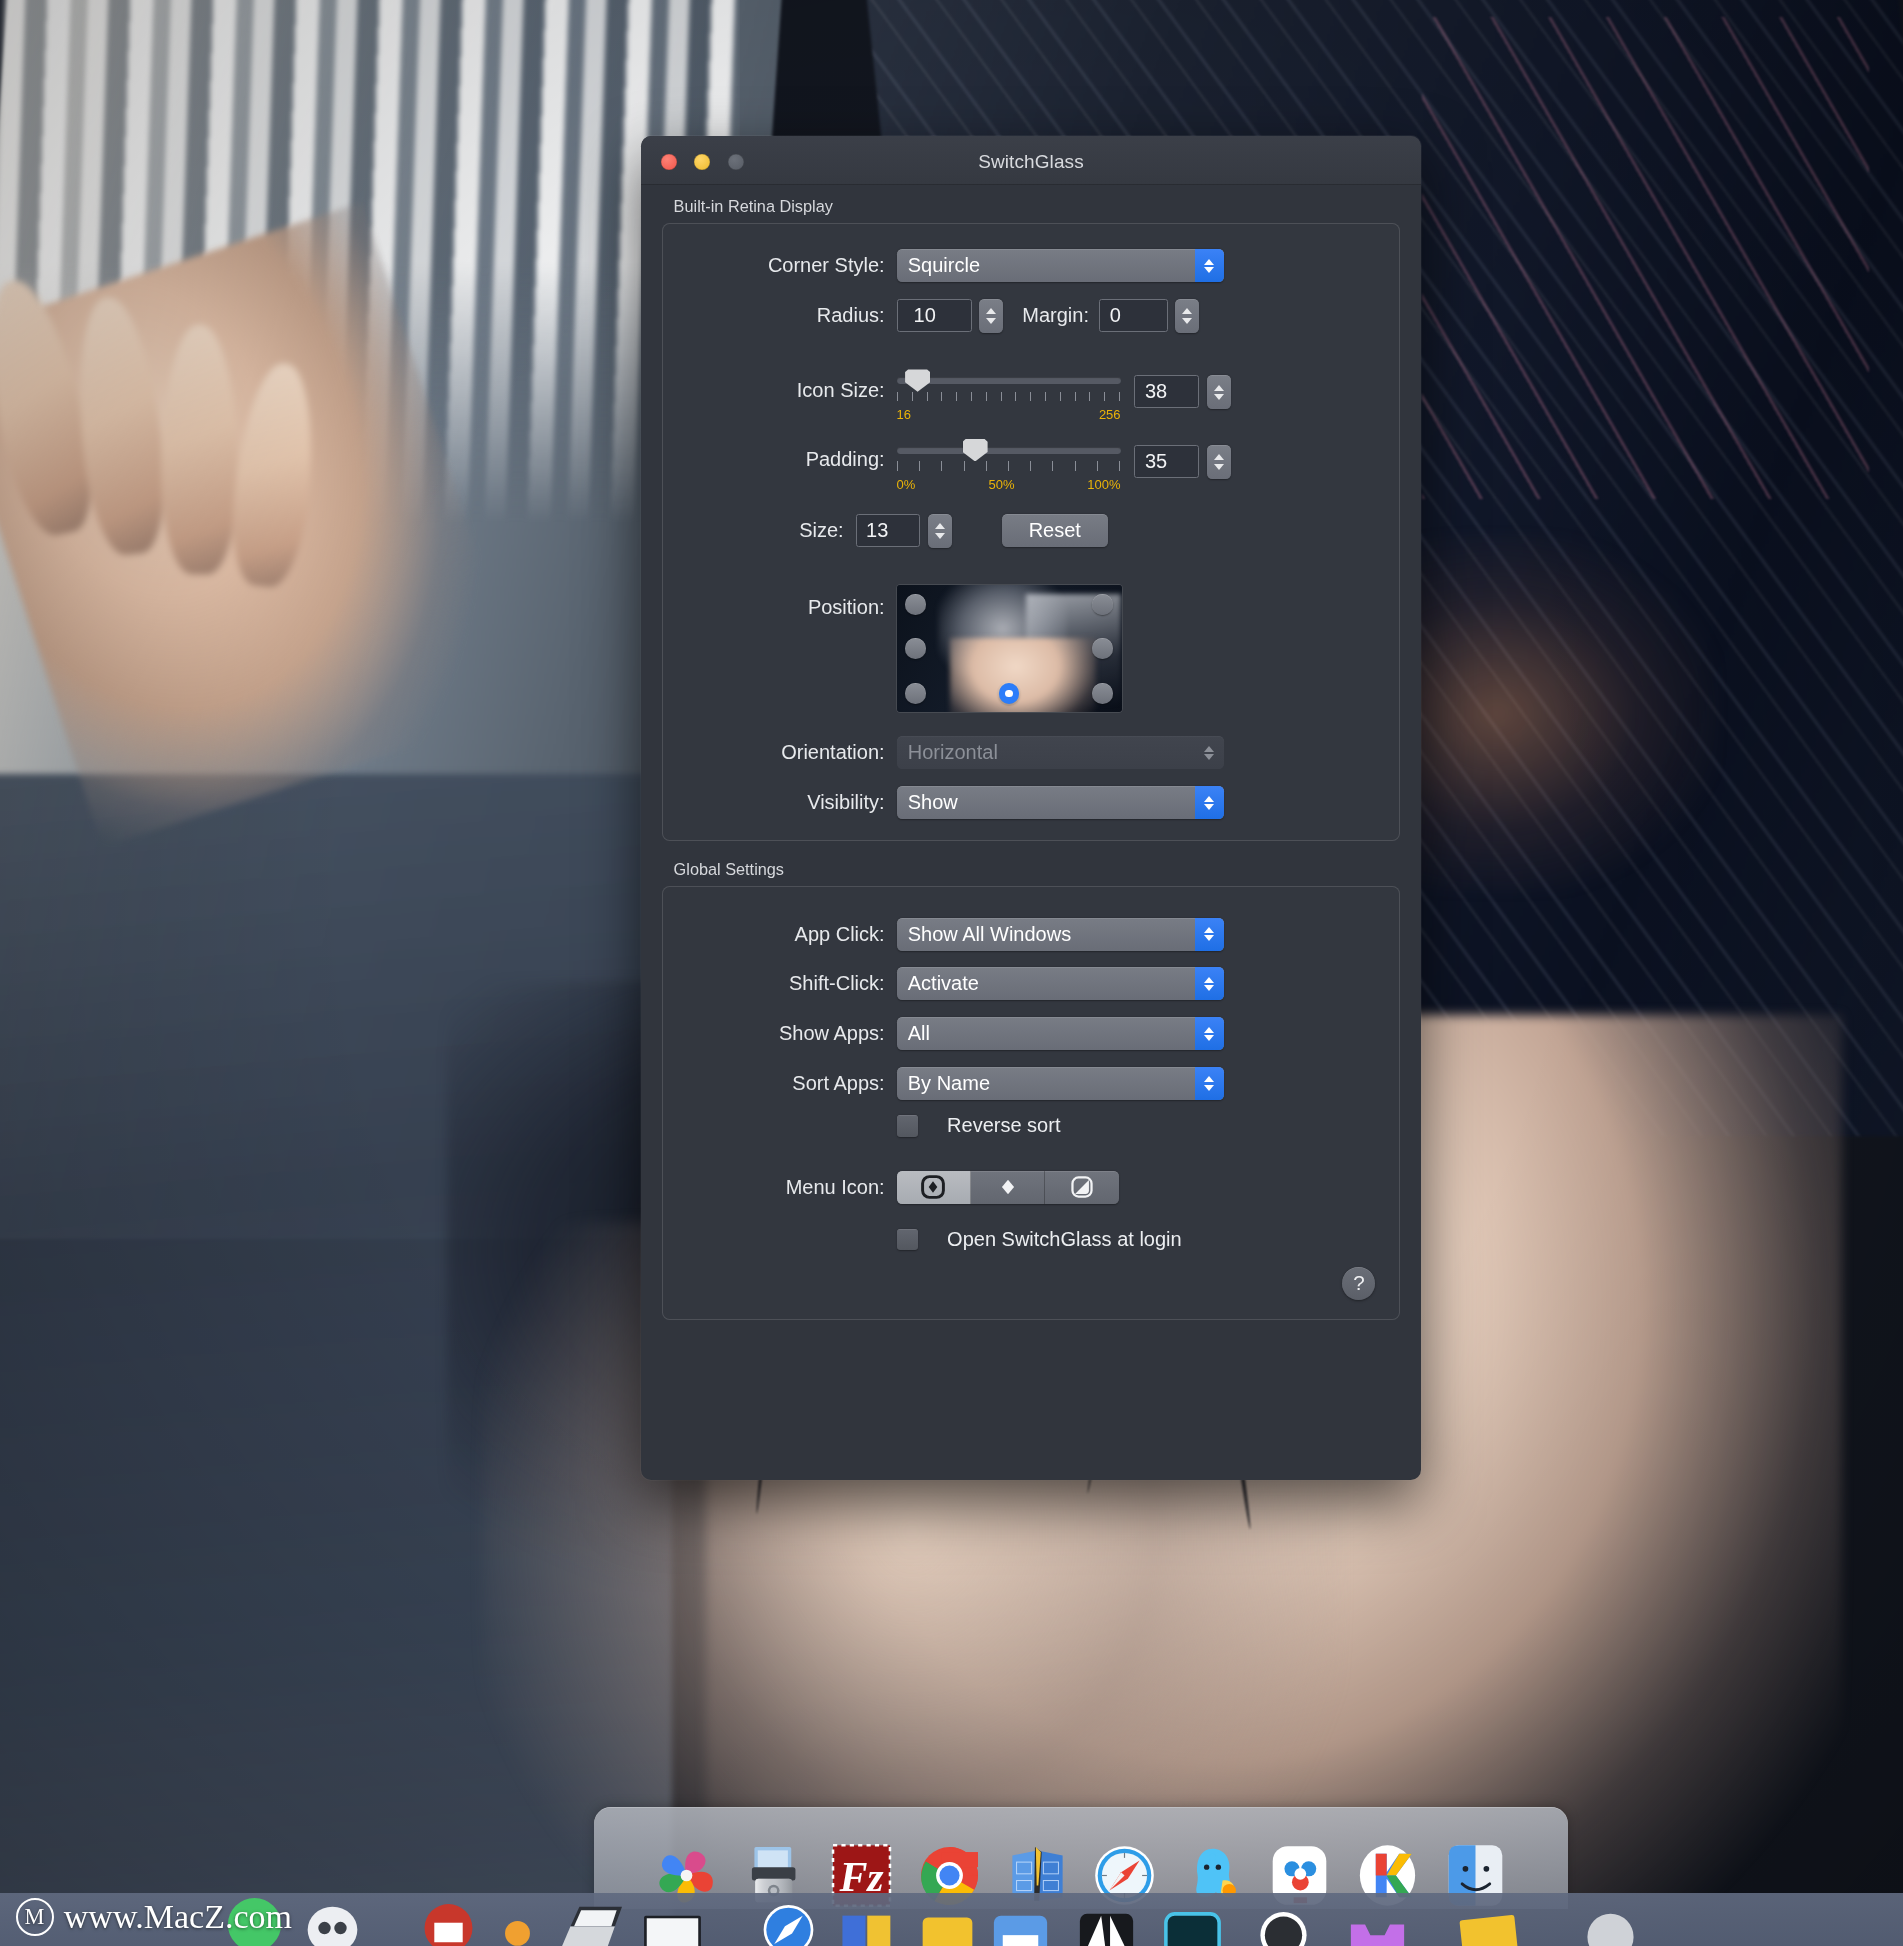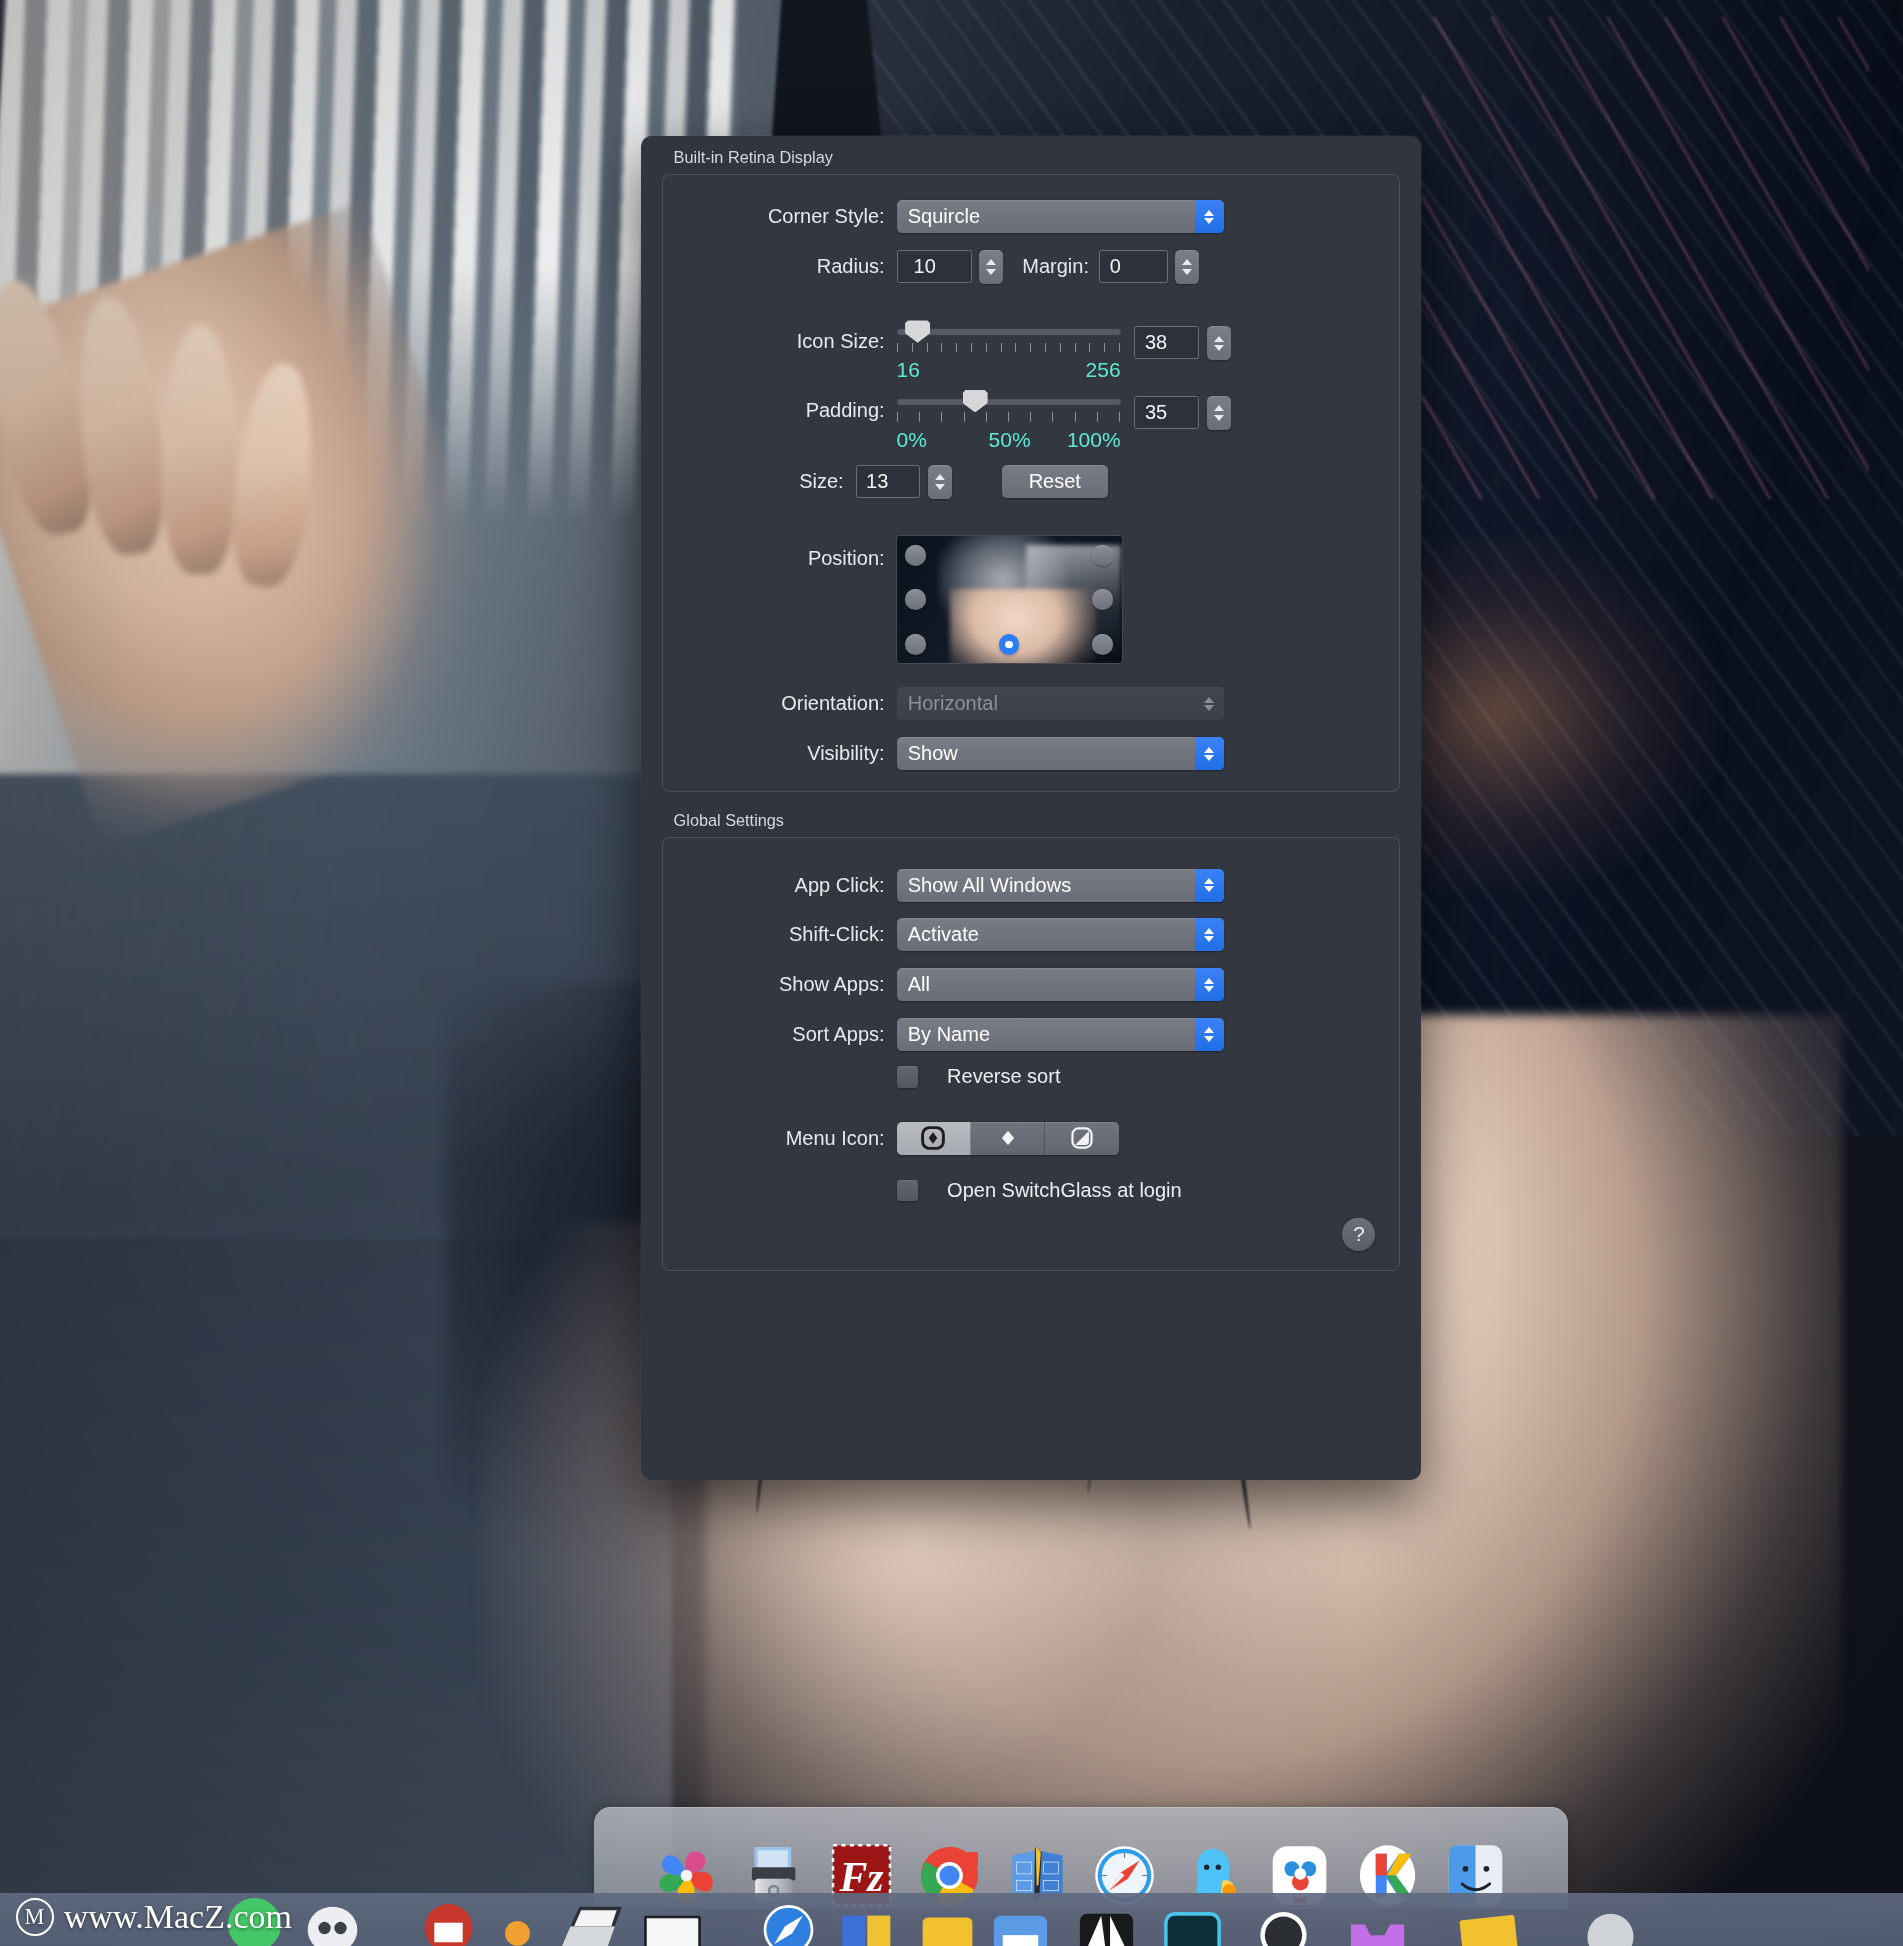--- a/index.html
+++ b/index.html
@@ -183,21 +183,21 @@
     background:#565a64;box-shadow:inset 0 0.9px 0.9px rgba(0,0,0,.35);
   }
   .knob{
     position:absolute;top:-7.7px;width:25px;height:22.4px;margin-left:-12px;
     background:#d6d7d9;
     clip-path:polygon(12% 0,88% 0,100% 12%,100% 58%,50% 100%,0 58%,0 12%);
     filter:drop-shadow(0 0.9px 1.7px rgba(0,0,0,.45));
   }
   .ticks{position:relative;height:12px;margin-top:7.7px;}
   .ticks i{position:absolute;top:0;width:1.7px;height:9.5px;background:#8a8e97;}
-  .scalerow{position:relative;height:19px;margin-top:3.4px;font-size:21px;color:#5eead4;}
+  .scalerow{position:relative;height:19px;margin-top:3.4px;font-size:13px;color:#eab308;}
   .scalerow span{position:absolute;top:0;}
 
   
   .btn{
     height:33px;padding:0 17px;border-radius:5.2px;
     background:linear-gradient(#787c85,#696d77);
     box-shadow:inset 0 0.4px 0 rgba(255,255,255,.22),0 0.9px 1.7px rgba(0,0,0,.35);
     display:flex;align-items:center;justify-content:center;
     font-size:20px;color:#ffffff;
   }
@@ -312,20 +312,26 @@
   <div class="wp-layer wp-body2"></div>
   <div class="wp-strand" style="left:1067px;top:981px;width:6.9px;height:447px;transform:rotate(14deg);"></div>
   <div class="wp-strand" style="left:1127px;top:1015px;width:5.2px;height:482px;transform:rotate(10deg);"></div>
   <div class="wp-strand" style="left:1222px;top:1170px;width:6px;height:361px;transform:rotate(-8deg);"></div>
   <div class="wp-strand" style="left:774px;top:1136px;width:5.2px;height:379px;transform:rotate(6deg);"></div>
   <div class="wp-layer wp-vignette"></div>
 </div>
 
 <div id="window">
 
+  <div id="titlebar">
+    <div class="traffic tl-close"></div>
+    <div class="traffic tl-min"></div>
+    <div class="traffic tl-zoom"></div>
+    <div id="window-title">SwitchGlass</div>
+  </div>
 
   <div id="win-body">
 
     <div class="group-label">Built-in Retina Display</div>
 
     <div class="groupbox">
 
 
       <div class="row" style="margin-top:8.6px;">
         <div class="lbl">Corner Style:</div>

